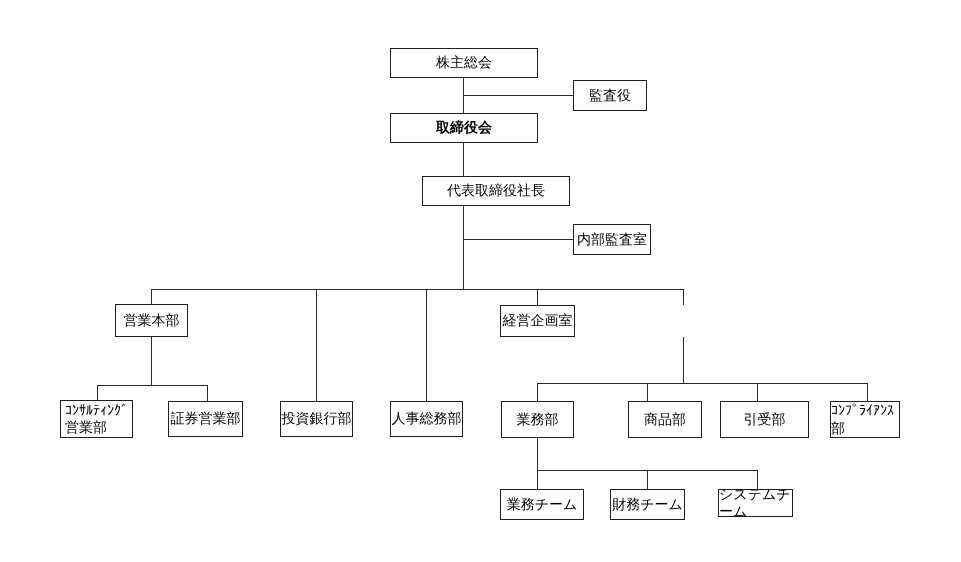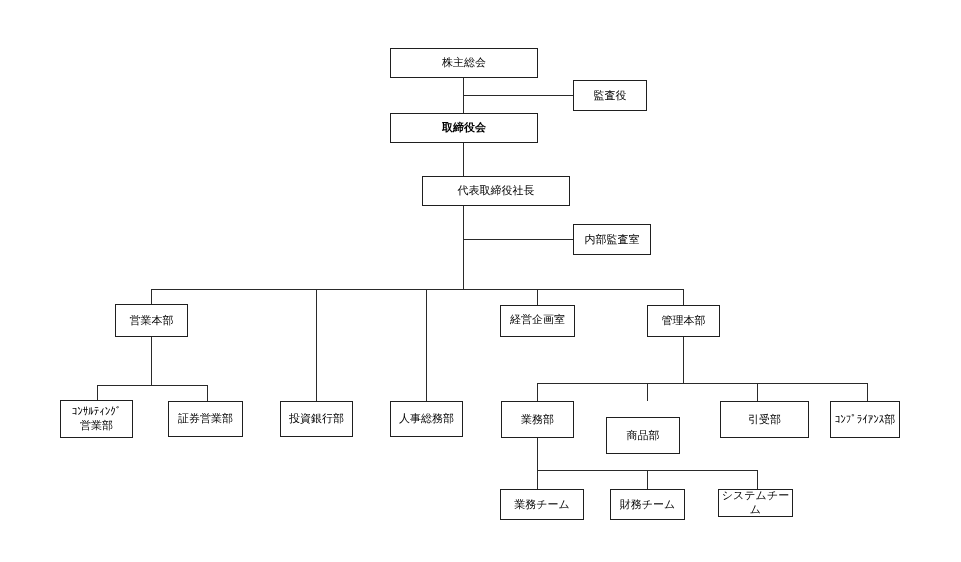--- a/index.html
+++ b/index.html
@@ -21,22 +21,21 @@
     overflow: hidden;
   }
   .node {
     position: absolute;
     box-sizing: border-box;
     border: 1px solid #1f1f1f;
     background: #ffffff;
     display: flex;
     align-items: center;
     justify-content: center;
-    text-align: center;
-    font-size: 11px;
+    font-size: 14px;
     line-height: 1.25;
     white-space: pre-line;
     color: #000000;
     z-index: 2;
   }
   .line {
     position: absolute;
     background: #2a2a2a;
     z-index: 1;
   }
@@ -74,30 +73,29 @@
 
   <div class="node" style="left:390px; top:48px; width:148px; height:30px;">株主総会</div>
   <div class="node" style="left:573px; top:80px; width:74px; height:31px;">監査役</div>
 
   <div class="node" style="left:390px; top:113px; width:148px; height:30px;font-weight:bold;">取締役会</div>
 
   <div class="node" style="left:390px; top:176px; width:148px; height:30px;margin-left:32px;">代表取締役社長</div>
   <div class="node" style="left:573px; top:224px; width:78px; height:31px;">内部監査室</div>
 
   <div class="node" style="left:115px; top:304px; width:73px; height:33px;">営業本部</div>
-  <div class="node" style="left:500px; top:305px; width:75px; height:32px;font-family:Liberation Mono, monospace;">経営企画室</div>
-  <div class="node" style="left:647px; top:305px; width:73px; height:32px;">管理本部</div>
+  <div class="node" style="left:500px; top:305px; width:75px; height:32px;">経営企画室</div>
 
   <div class="node" style="left:60px; top:400px; width:73px; height:38px;">ｺﾝｻﾙﾃｨﾝｸﾞ
 営業部</div>
   <div class="node" style="left:168px; top:401px; width:75px; height:36px;">証券営業部</div>
   <div class="node" style="left:280px; top:401px; width:73px; height:36px;">投資銀行部</div>
   <div class="node" style="left:390px; top:401px; width:73px; height:36px;">人事総務部</div>
   <div class="node" style="left:501px; top:401px; width:73px; height:37px;">業務部</div>
-  <div class="node" style="left:606px; top:401px; width:74px; height:37px;margin-top:16px;">商品部</div>
+  <div class="node" style="left:628px; top:401px; width:74px; height:37px;">商品部</div>
   <div class="node" style="left:720px; top:401px; width:89px; height:37px;">引受部</div>
   <div class="node" style="left:830px; top:401px; width:70px; height:37px;">ｺﾝﾌﾟﾗｲｱﾝｽ部</div>
 
   <div class="node" style="left:500px; top:489px; width:84px; height:31px;">業務チーム</div>
   <div class="node" style="left:610px; top:489px; width:75px; height:31px;">財務チーム</div>
   <div class="node" style="left:718px; top:489px; width:75px; height:28px;">システムチーム</div>
 
 </div>
 
 </body></html>

